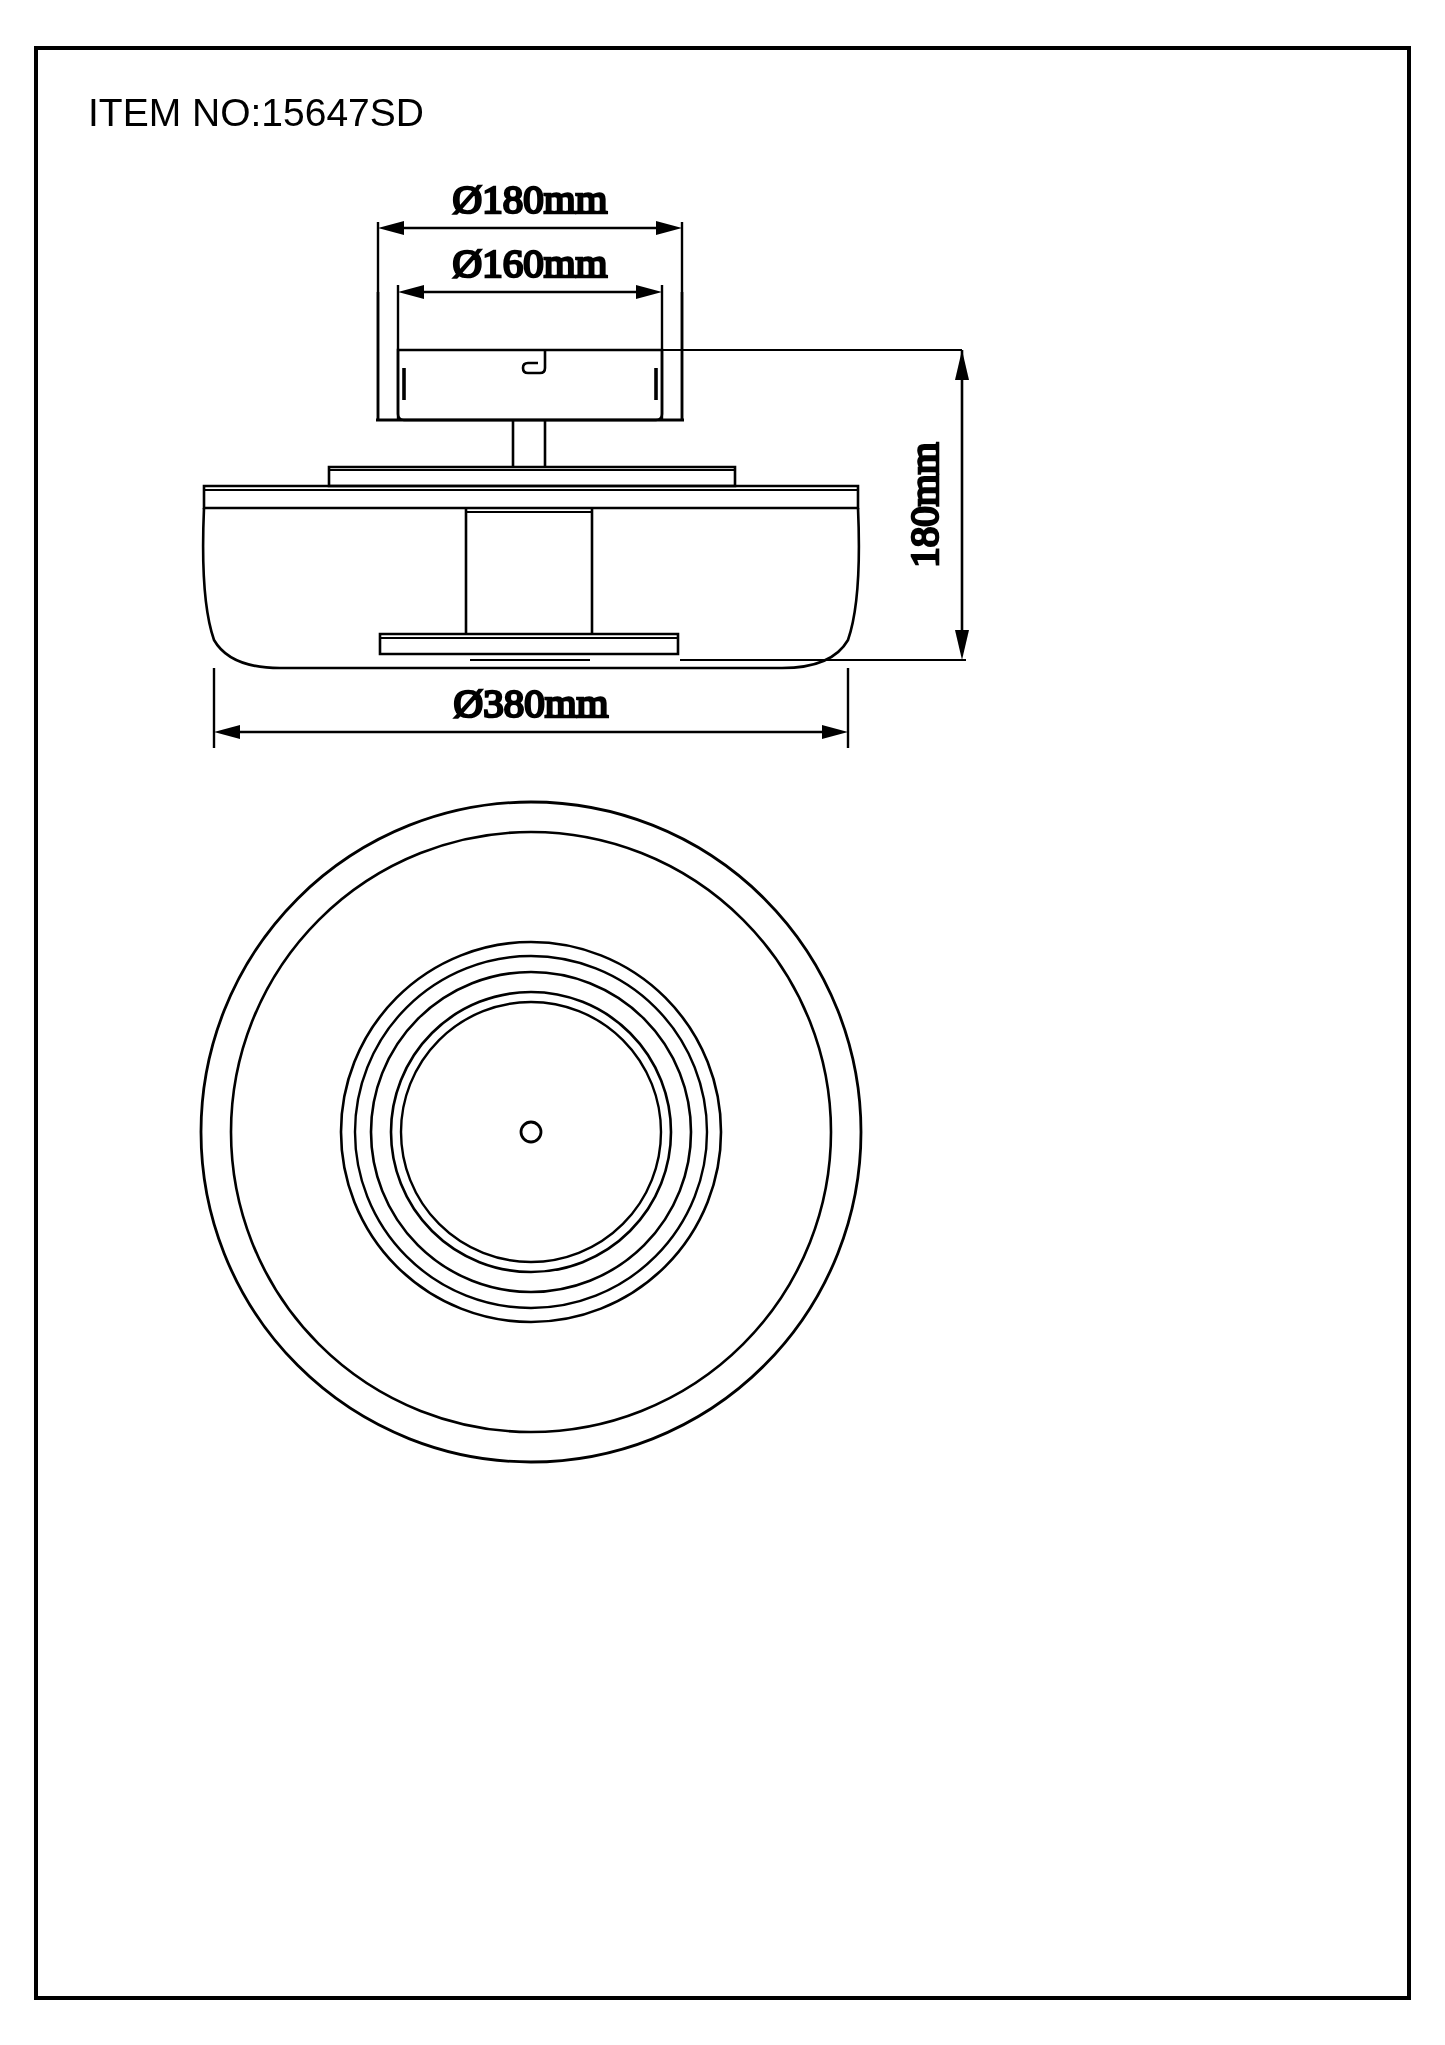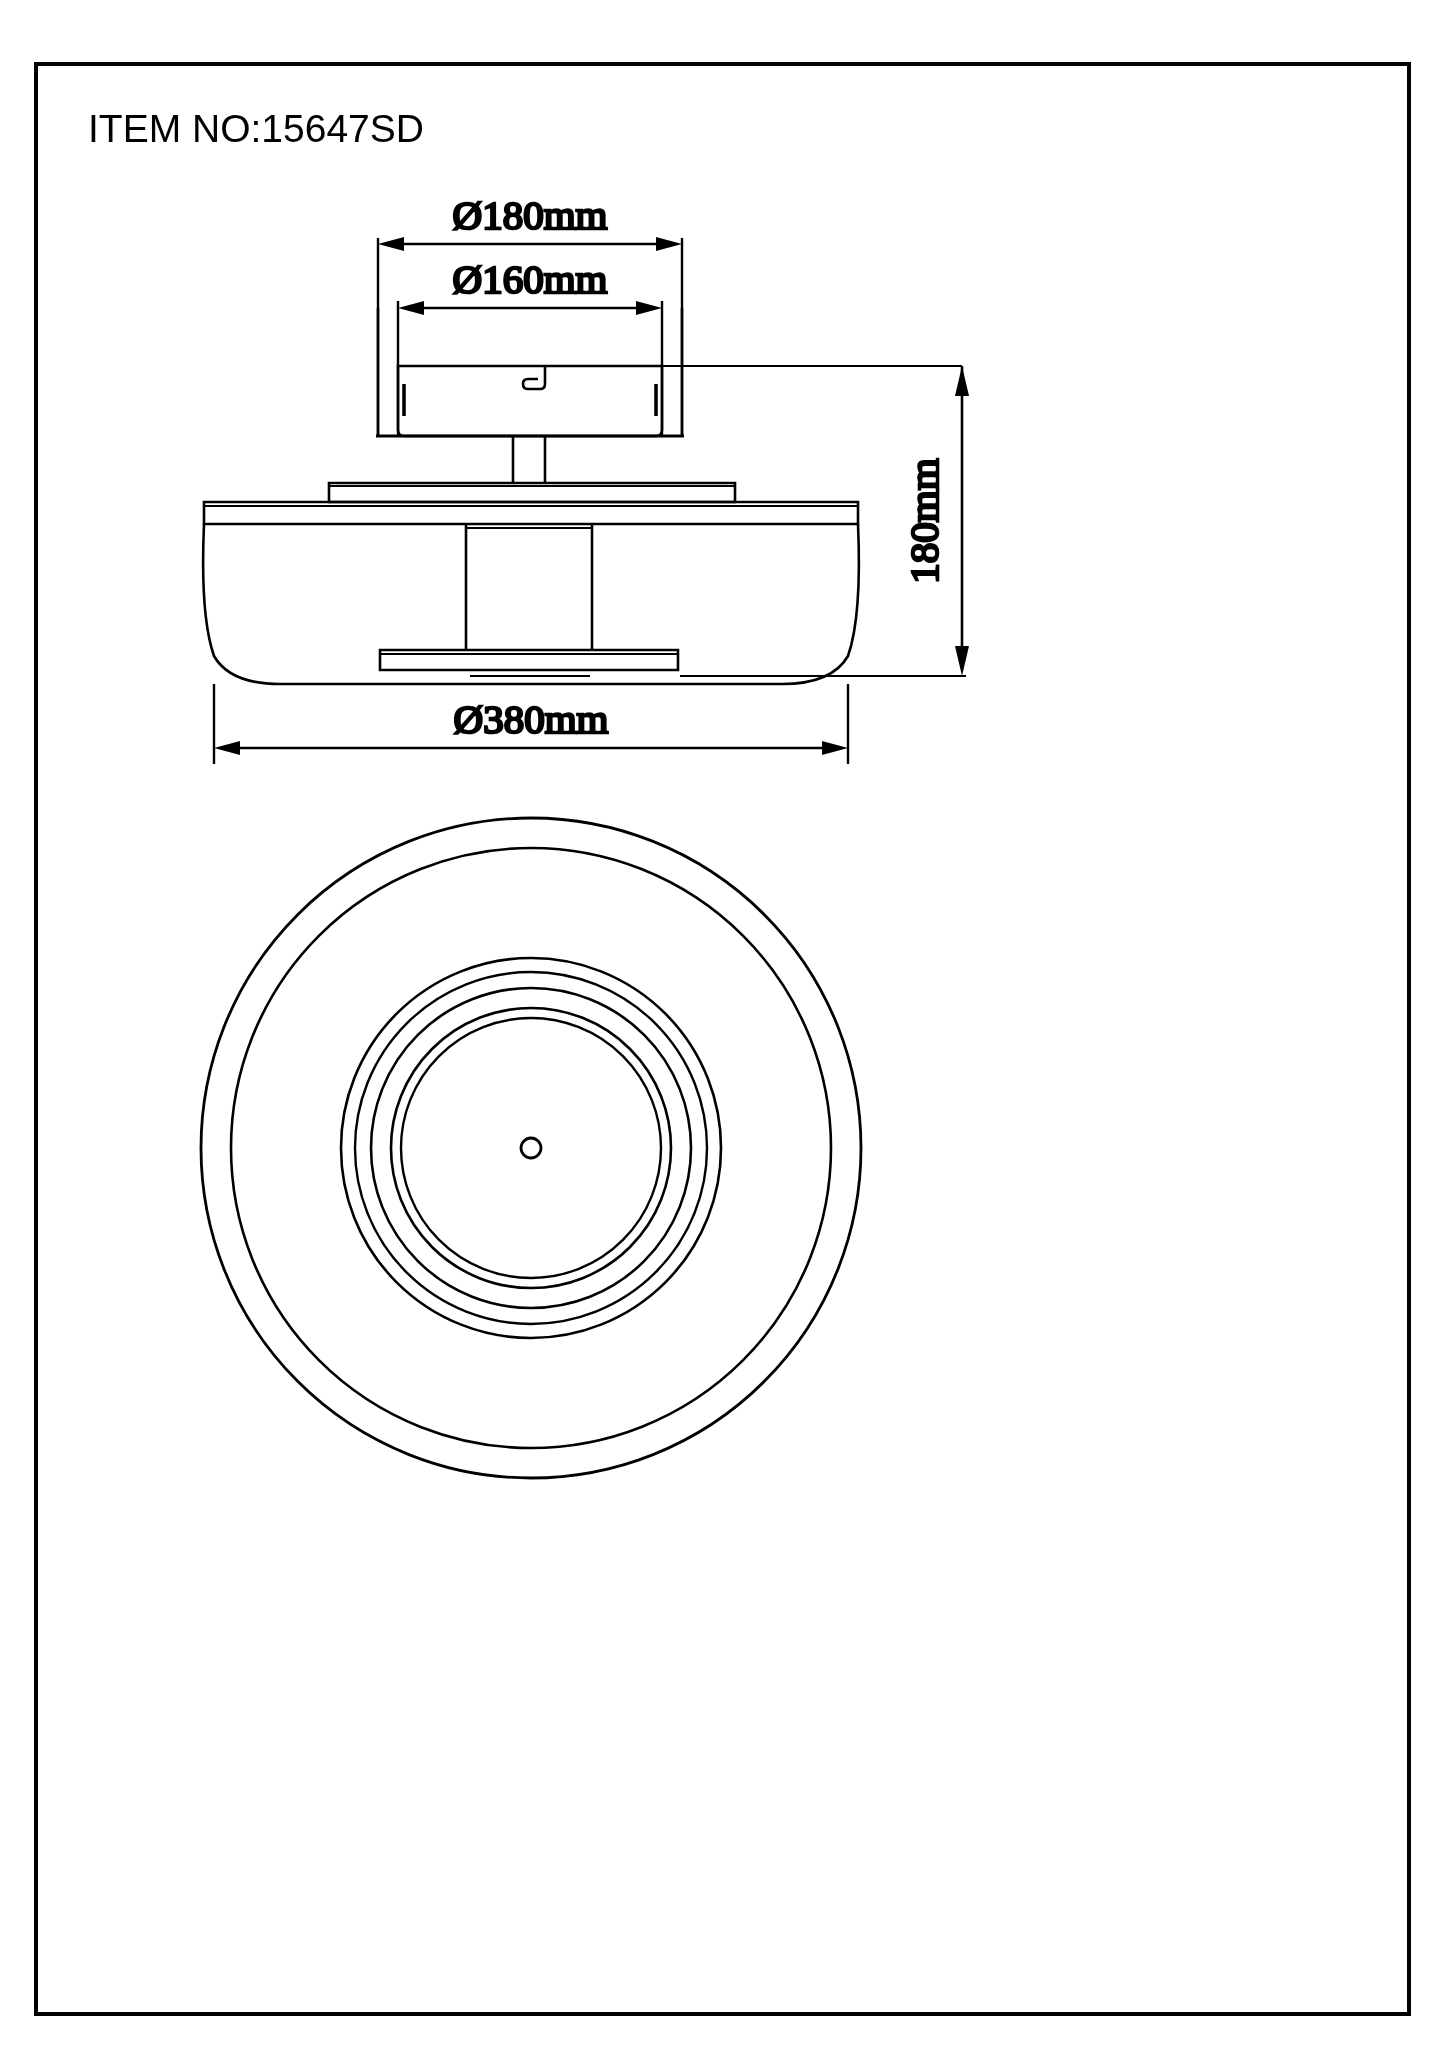--- a/index.html
+++ b/index.html
@@ -1,18 +1,18 @@
 <!DOCTYPE html>
 <html><head>
 <meta charset="utf-8">
 <style>
   html,body{margin:0;padding:0;background:#ffffff;}
   body{width:1445px;height:2045px;position:relative;overflow:hidden;
        font-family:"Liberation Sans", sans-serif;}
-  #sheet{position:absolute;left:0;top:16px;width:1445px;height:1446px;}
+  #sheet{position:absolute;left:0;top:0;width:1445px;height:1446px;}
   svg{display:block;}
   .title-text{
     font-family:"Liberation Sans", sans-serif;
     font-size:39px;
     fill:#000;
     letter-spacing:0px;
   }
   .dim-text{
     font-family:"Liberation Serif", serif;
     font-size:41px;

